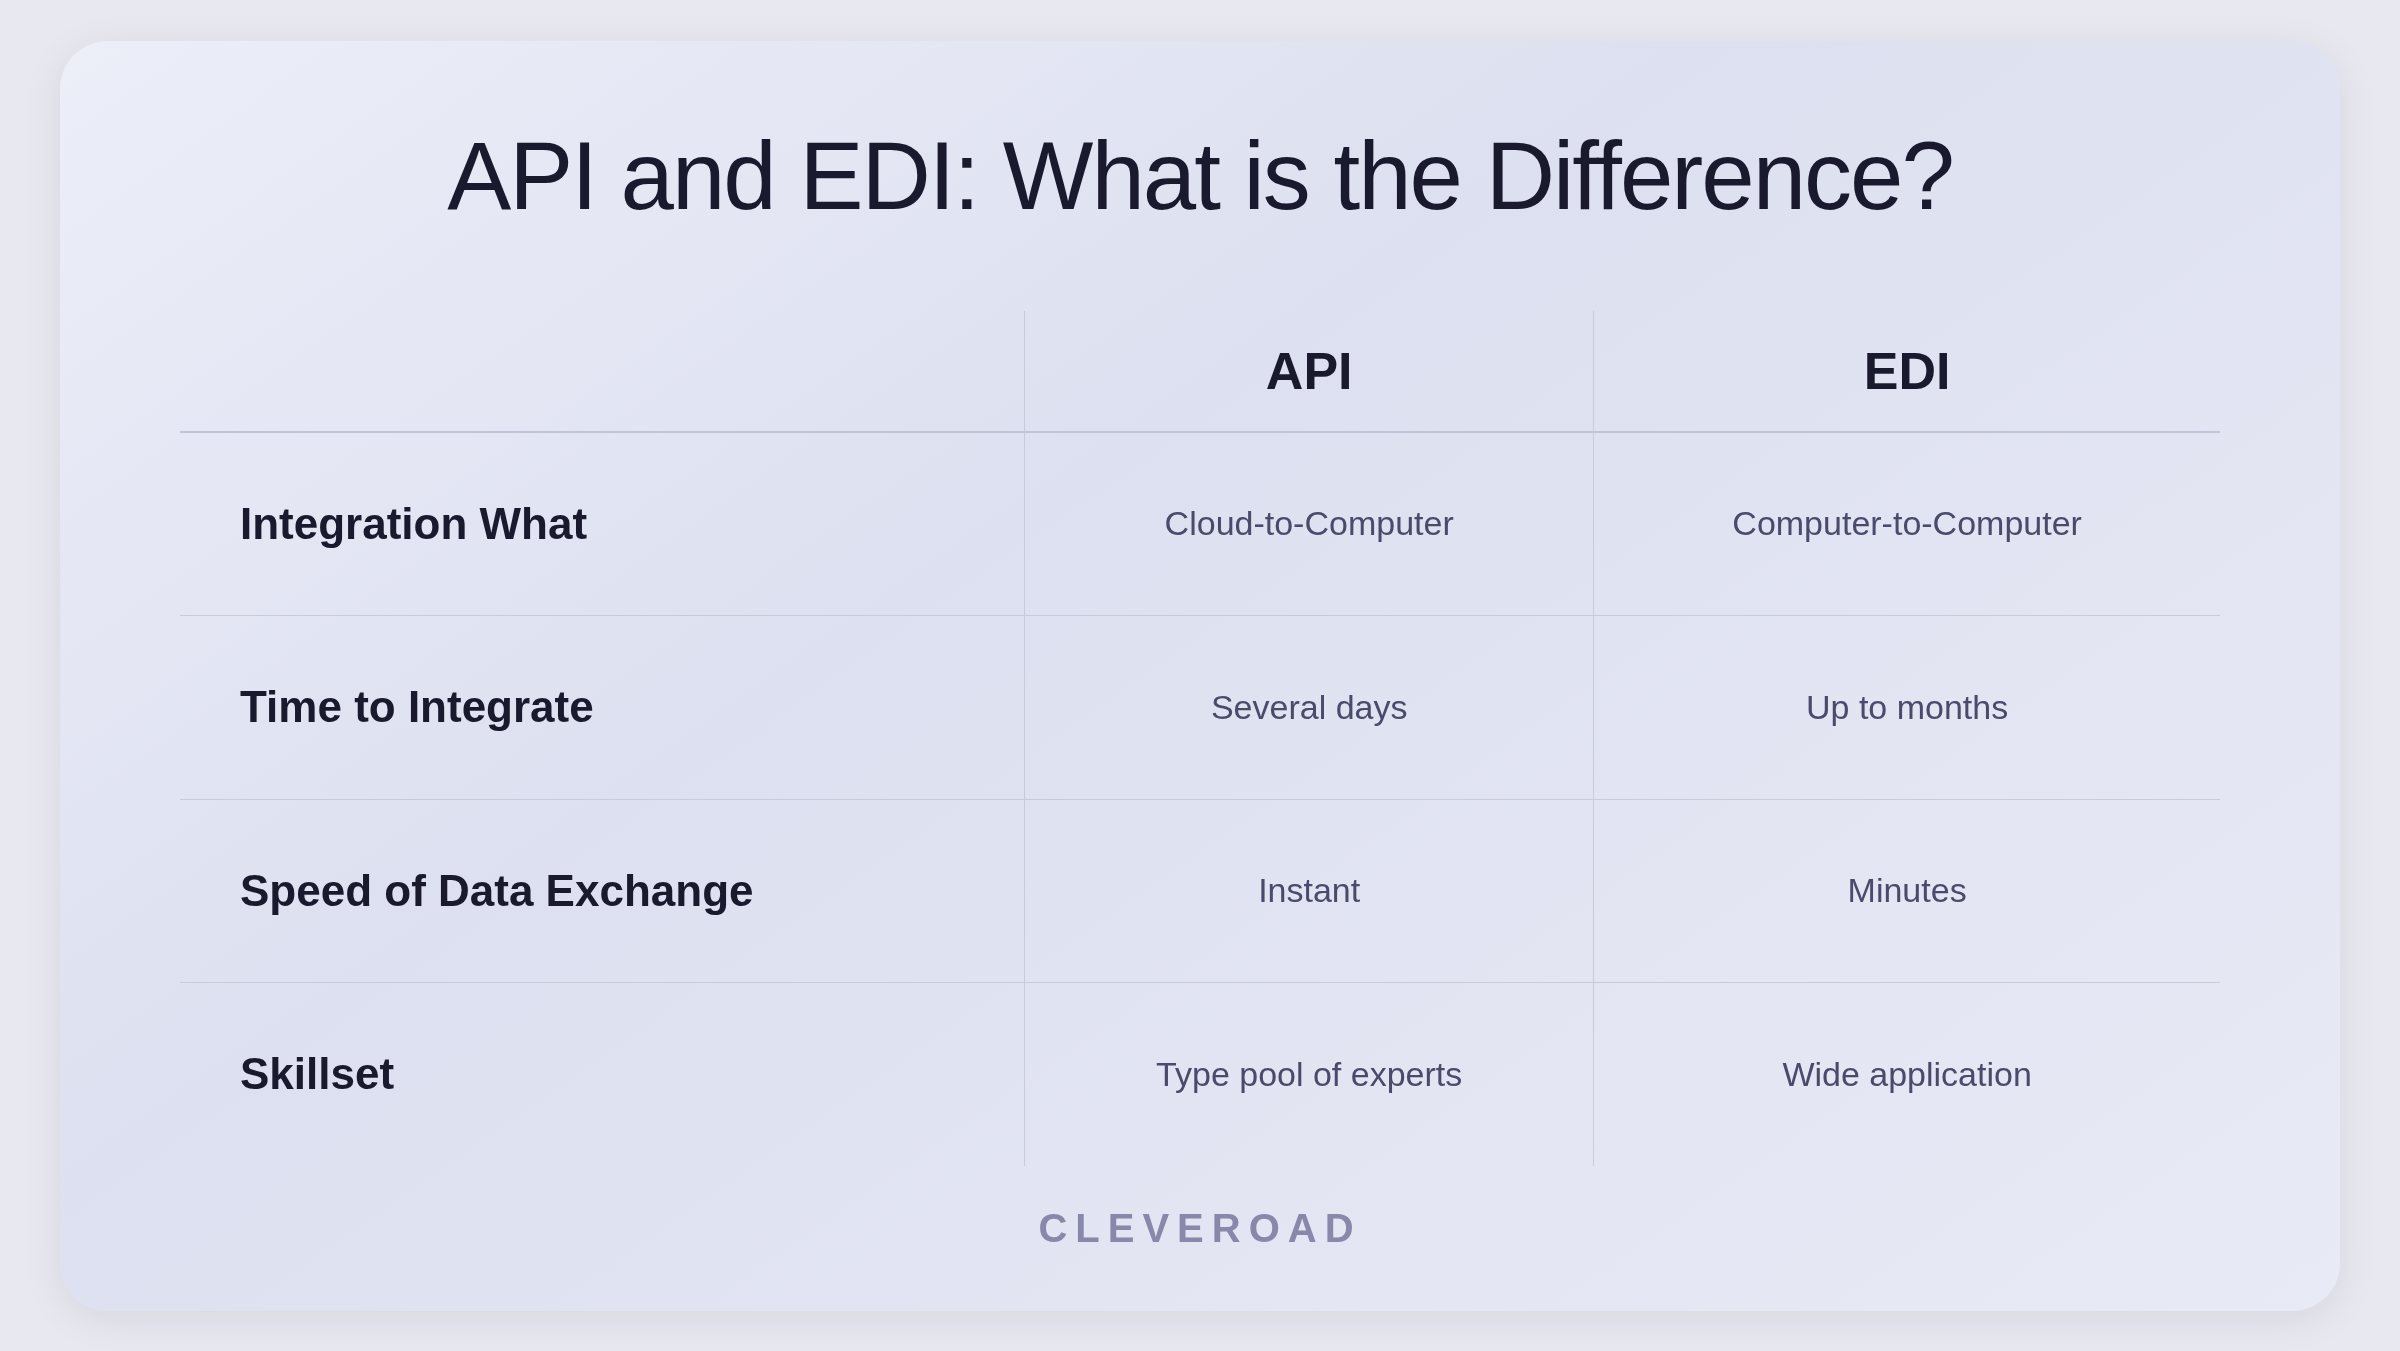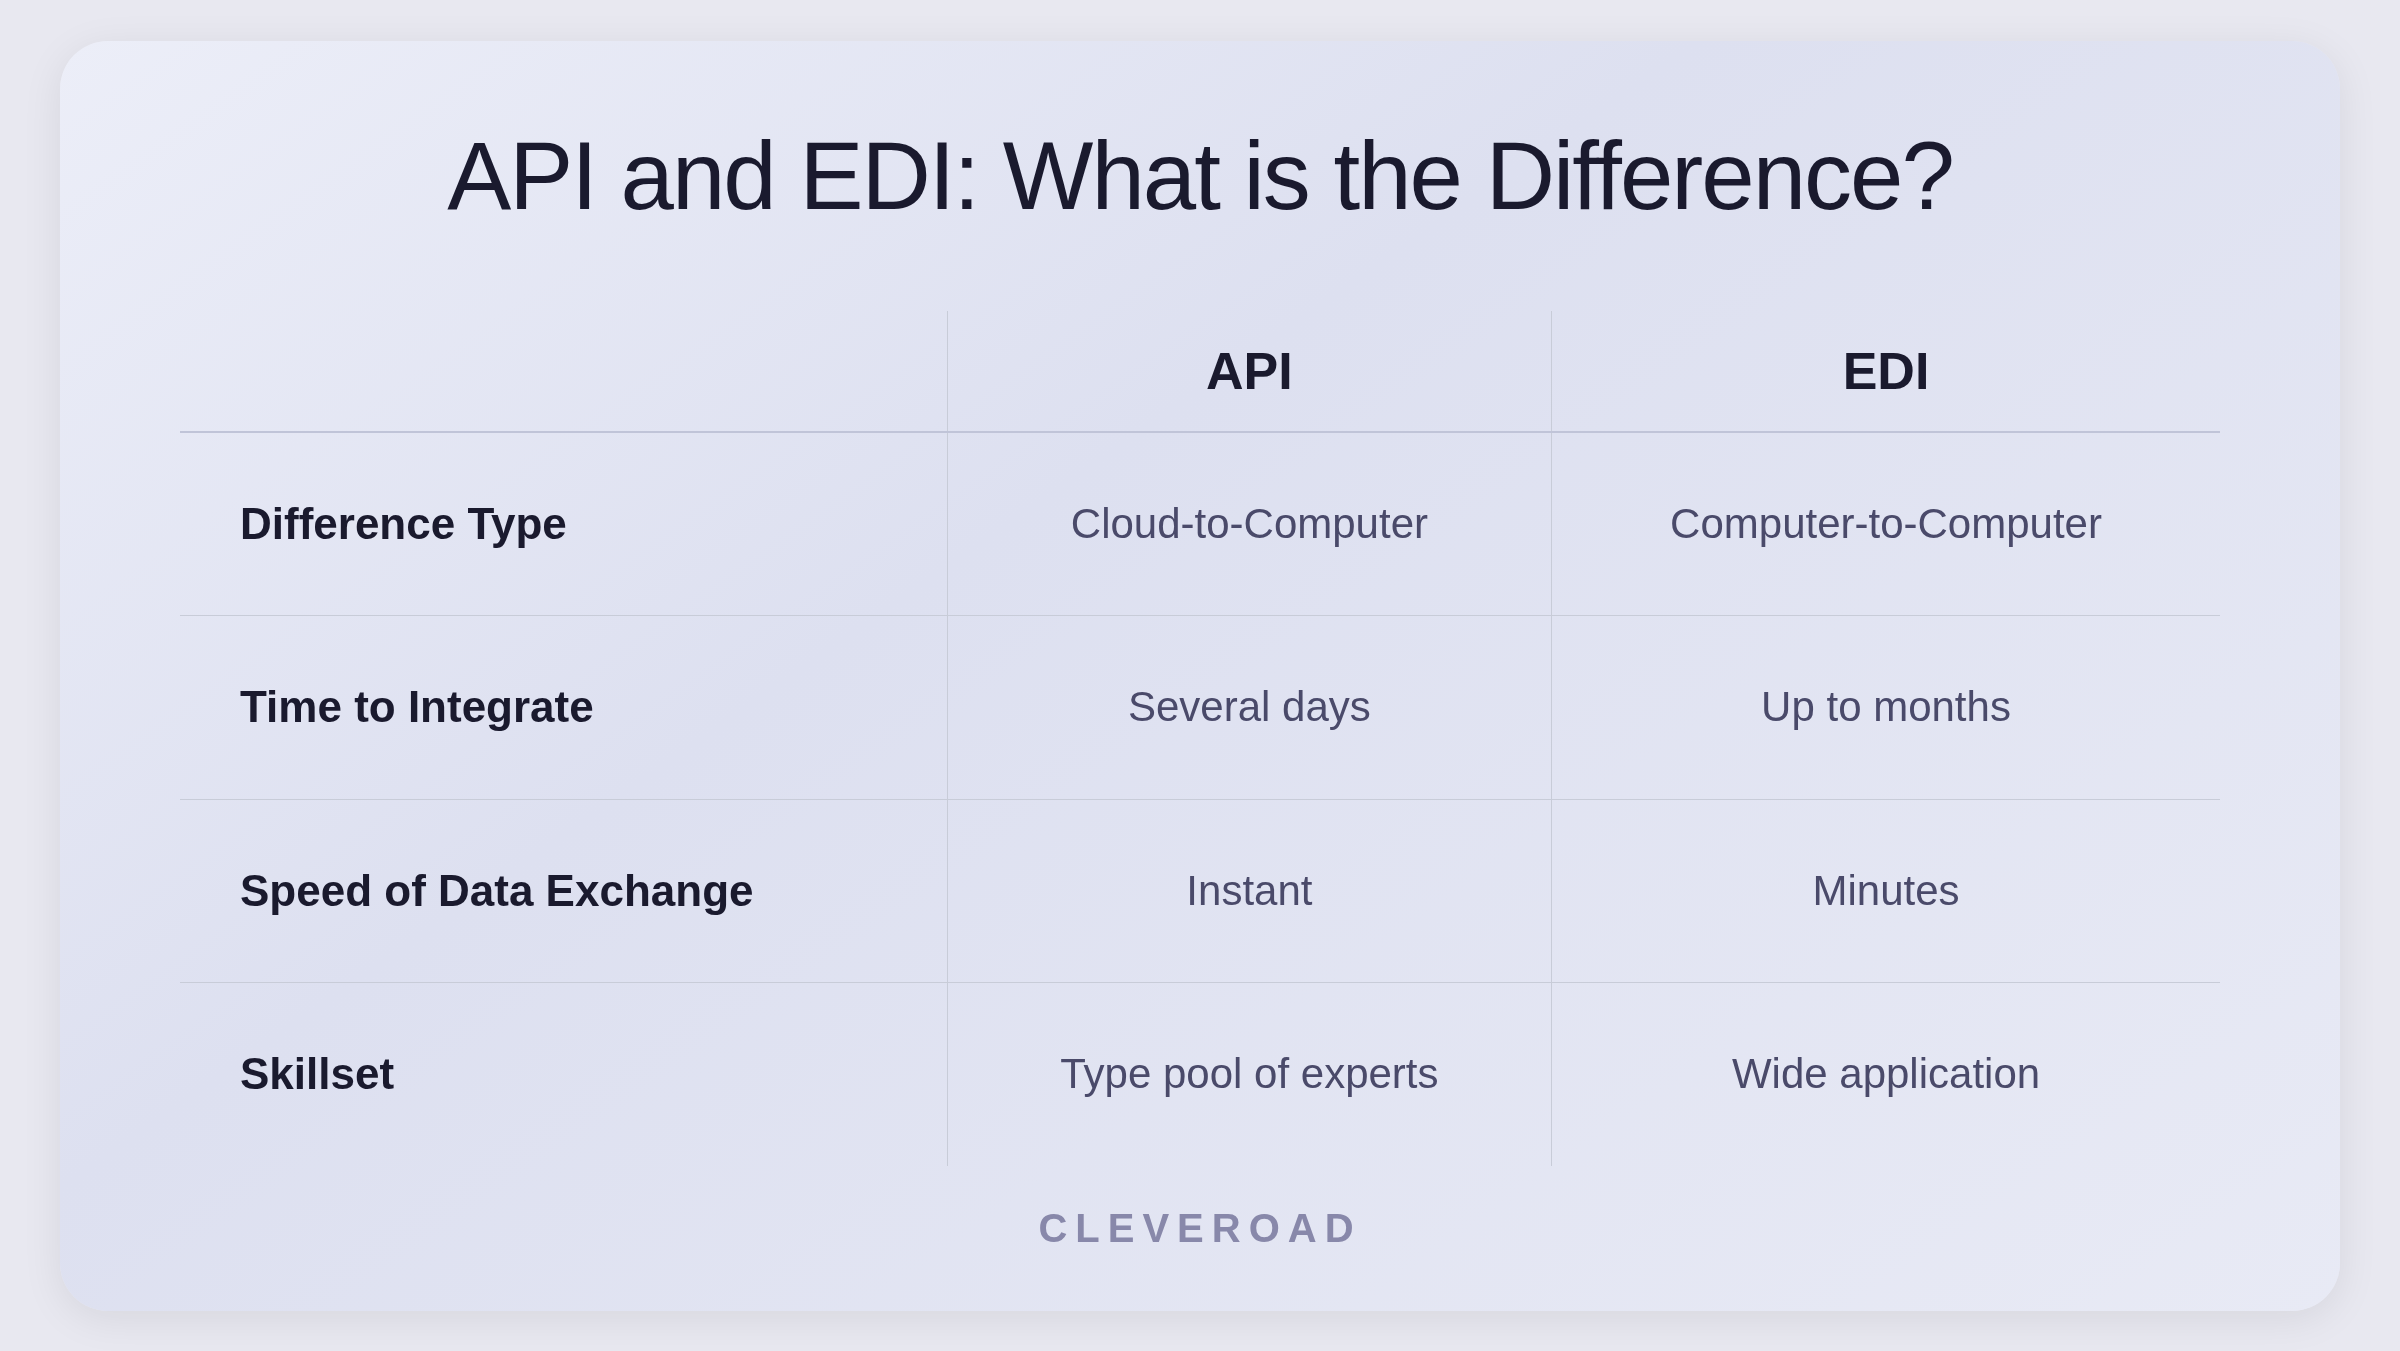--- a/index.html
+++ b/index.html
@@ -56,21 +56,21 @@
 
     .comparison-table th.label-col {
       text-align: left;
       font-weight: 400;
       color: transparent;
     }
 
     .comparison-table td {
       padding: 52px 60px;
       border-bottom: 1.5px solid #c8ccd8;
-      font-size: 42px;
+      font-size: 34px;
       color: #4a4a6a;
       text-align: center;
       vertical-align: middle;
     }
 
     .comparison-table td.row-label {
       text-align: left;
       font-weight: 800;
       color: #1a1a2e;
       font-size: 44px;
@@ -108,21 +108,21 @@
   <table class="comparison-table">
     <thead>
       <tr>
         <th class="label-col"></th>
         <th class="col-api-header">API</th>
         <th>EDI</th>
       </tr>
     </thead>
     <tbody id="table-body">
     <tr>
-          <td class="row-label">Difference Type</td>
+          <td class="row-label">Integration What</td>
           <td class="col-api">Cloud-to-Computer</td>
           <td>Computer-to-Computer</td>
         </tr>
         <tr>
           <td class="row-label">Time to Integrate</td>
           <td class="col-api">Several days</td>
           <td>Up to months</td>
         </tr>
         <tr>
           <td class="row-label">Speed of Data Exchange</td>

